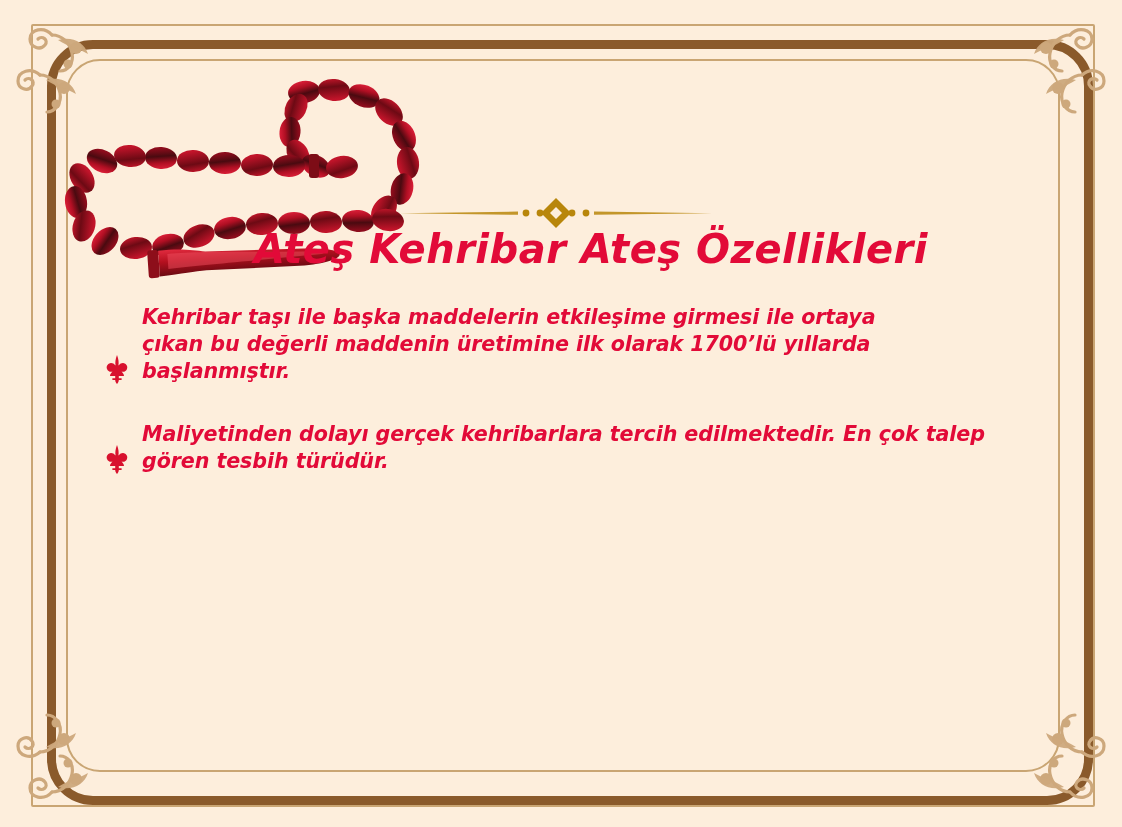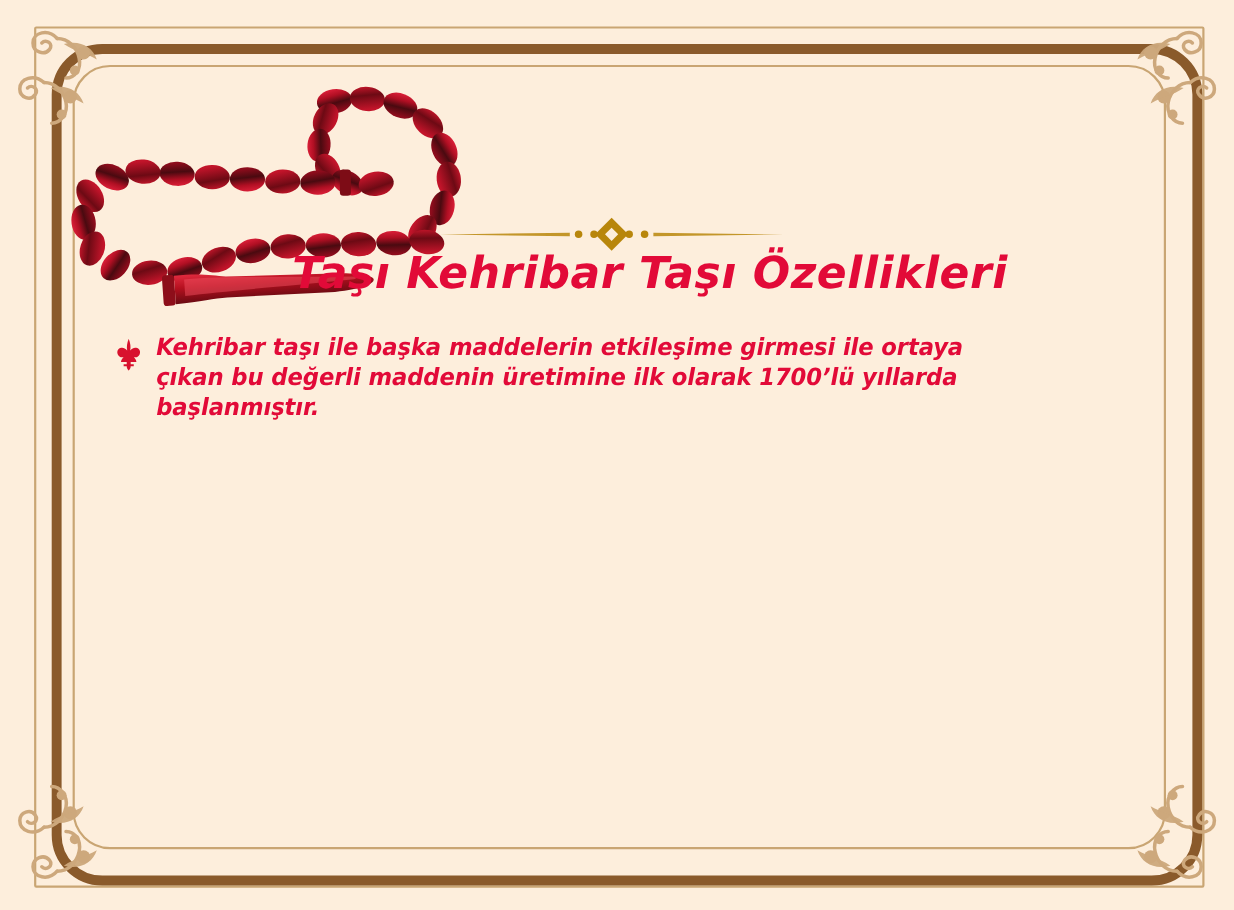--- a/index.html
+++ b/index.html
@@ -104,21 +104,21 @@
 
   
   .bullets {
     position: absolute;
     left: 104px;
     top: 303px;
     width: 920px;
   }
   .bullet-row {
     display: flex;
-    align-items: flex-start;
+    align-items: flex-end;
     margin-bottom: 24px;
   }
   .bullet-mark {
     flex: 0 0 auto;
     width: 26px;
     height: 30px;
     margin-top: 4px;
     margin-right: 12px;
   }
   .bullet-text {
@@ -382,21 +382,21 @@
         <circle cx="126" cy="17" r="3.4"></circle>
         <circle cx="140" cy="17" r="3.4"></circle>
         <circle cx="172" cy="17" r="3.4"></circle>
         <circle cx="186" cy="17" r="3.4"></circle>
         <path d="M156,2 L171,17 L156,32 L141,17 Z"></path>
       </g>
       <path d="M156,11 L162,17 L156,23 L150,17 Z" fill="#fdeedc"></path>
     </svg>
   </div>
 
-  <div class="title">Taşı Kehribar Taşı Özellikleri</div>
+  <div class="title">Ateş Kehribar Ateş Özellikleri</div>
 
   <div class="bullets">
 
     <div class="bullet-row row-gap-1">
       <span class="bullet-mark">
         <svg viewBox="0 0 26 30" width="26" height="30">
           <g fill="#d8112e">
             <path d="M13,1 C11.4,5 11,8.5 11.6,11.6 C9.8,9.6 8,8.8 6.2,9.2
                      C3.4,9.8 2,12.4 3,15 C3.9,17.3 6.2,18.4 8.4,17.6
                      C7,19.2 6,20.6 6,22 L11.2,22 L11.2,24.2 L8.4,24.2
@@ -405,16 +405,33 @@
                      L14.8,24.2 L14.8,22 L20,22 C20,20.6 19,19.2 17.6,17.6
                      C19.8,18.4 22.1,17.3 23,15 C24,12.4 22.6,9.8 19.8,9.2
                      C18,8.8 16.2,9.6 14.4,11.6 C15,8.5 14.6,5 13,1 Z"></path>
           </g>
         </svg>
       </span>
       <span class="bullet-text b1">Kehribar taşı ile başka maddelerin etkileşime girmesi ile ortaya çıkan bu değerli maddenin üretimine ilk olarak 1700’lü yıllarda başlanmıştır.</span>
     </div>
 
 
+    <div class="bullet-row">
+      <span class="bullet-mark">
+        <svg viewBox="0 0 26 30" width="26" height="30">
+          <g fill="#d8112e">
+            <path d="M13,1 C11.4,5 11,8.5 11.6,11.6 C9.8,9.6 8,8.8 6.2,9.2
+                     C3.4,9.8 2,12.4 3,15 C3.9,17.3 6.2,18.4 8.4,17.6
+                     C7,19.2 6,20.6 6,22 L11.2,22 L11.2,24.2 L8.4,24.2
+                     L8.4,26 L11.2,26 C11.2,27.4 11.8,28.8 13,30
+                     C14.2,28.8 14.8,27.4 14.8,26 L17.6,26 L17.6,24.2
+                     L14.8,24.2 L14.8,22 L20,22 C20,20.6 19,19.2 17.6,17.6
+                     C19.8,18.4 22.1,17.3 23,15 C24,12.4 22.6,9.8 19.8,9.2
+                     C18,8.8 16.2,9.6 14.4,11.6 C15,8.5 14.6,5 13,1 Z"></path>
+          </g>
+        </svg>
+      </span>
+      <span class="bullet-text b3">Maliyetinden dolayı gerçek kehribarlara tercih edilmektedir. En çok talep gören tesbih türüdür.</span>
+    </div>
 
   </div>
 
 </div>
 
 </body></html>

